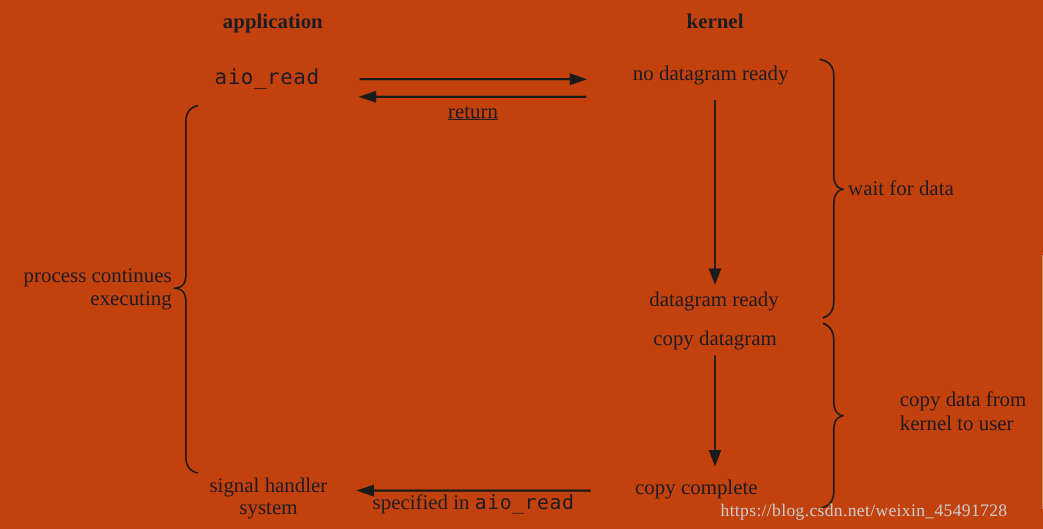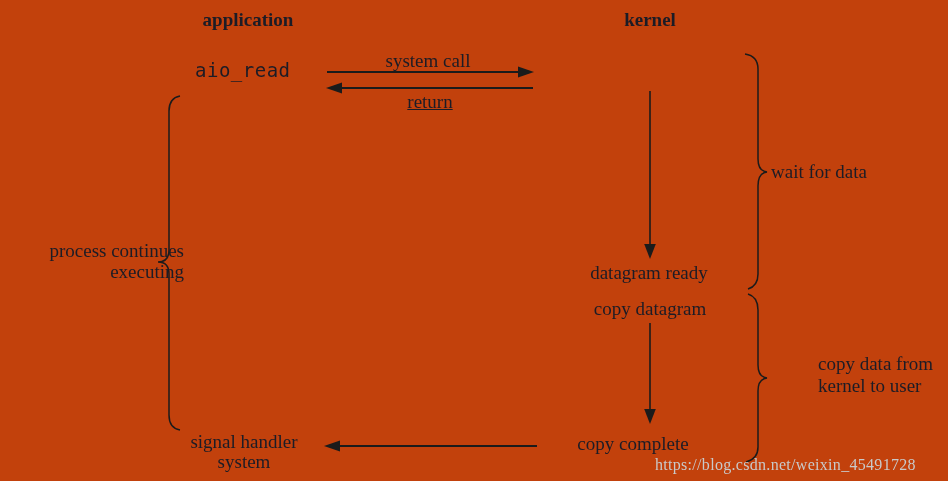--- a/index.html
+++ b/index.html
@@ -8,21 +8,21 @@
     width:948px;height:481px;
     background:#c2410c;
     font-family:"Liberation Serif", serif;
     color:#1c1c26;
     overflow:hidden;
   }
   .lines{position:absolute;left:0;top:0;width:948px;height:481px;}
   .t{position:absolute;font-size:19px;line-height:21px;white-space:nowrap;}
   .bold{font-weight:bold;}
   .center{text-align:center;}
-  .right{text-align:right;margin-left:28px;}
+  .right{text-align:right;}
   .mono{font-family:"DejaVu Sans Mono", monospace;font-size:19px;letter-spacing:0.5px;}
   .code-inline{font-family:"DejaVu Sans Mono", monospace;font-size:18px;letter-spacing:0.5px;}
   .wm{
     position:absolute;left:655px;top:456px;
     font-family:Liberation Serif, serif;
     font-size:16px;letter-spacing:0.3px;
     color:#c9c9c9;white-space:nowrap;
   }
   .wrap2{line-height:22px;}
 </style>
@@ -63,24 +63,28 @@
   <div class="t right" style="left:0px;top:240px;width:156px;">
     <div>process continues</div>
     <div>executing</div>
   </div>
 
   <div class="t center" style="left:169px;top:432px;width:150px;line-height:20px;">
     <div>signal handler</div>
     <div>system</div>
   </div>
 
-  <div class="t center" style="left:348px;top:50px;width:160px;">system call</div>
   <div class="t center" style="left:350px;top:91px;width:160px;text-decoration:underline;">return</div>
 
+  <div class="t center" style="left:318px;top:447px;width:225px;">
+    <span>specified in</span>
+    <span class="code-inline">aio_read</span>
+  </div>
 
+  <div class="t center" style="left:551px;top:57px;width:190px;">no datagram ready</div>
   <div class="t center" style="left:554px;top:262px;width:190px;">datagram ready</div>
   <div class="t center" style="left:555px;top:298px;width:190px;">copy datagram</div>
   <div class="t center" style="left:538px;top:433px;width:190px;">copy complete</div>
 
   <div class="t" style="left:771px;top:161px;">wait for data</div>
   <div class="t wrap2" style="left:771px;top:353px;margin-left:47px;">
     <div>copy data from</div>
     <div>kernel to user</div>
   </div>
 

